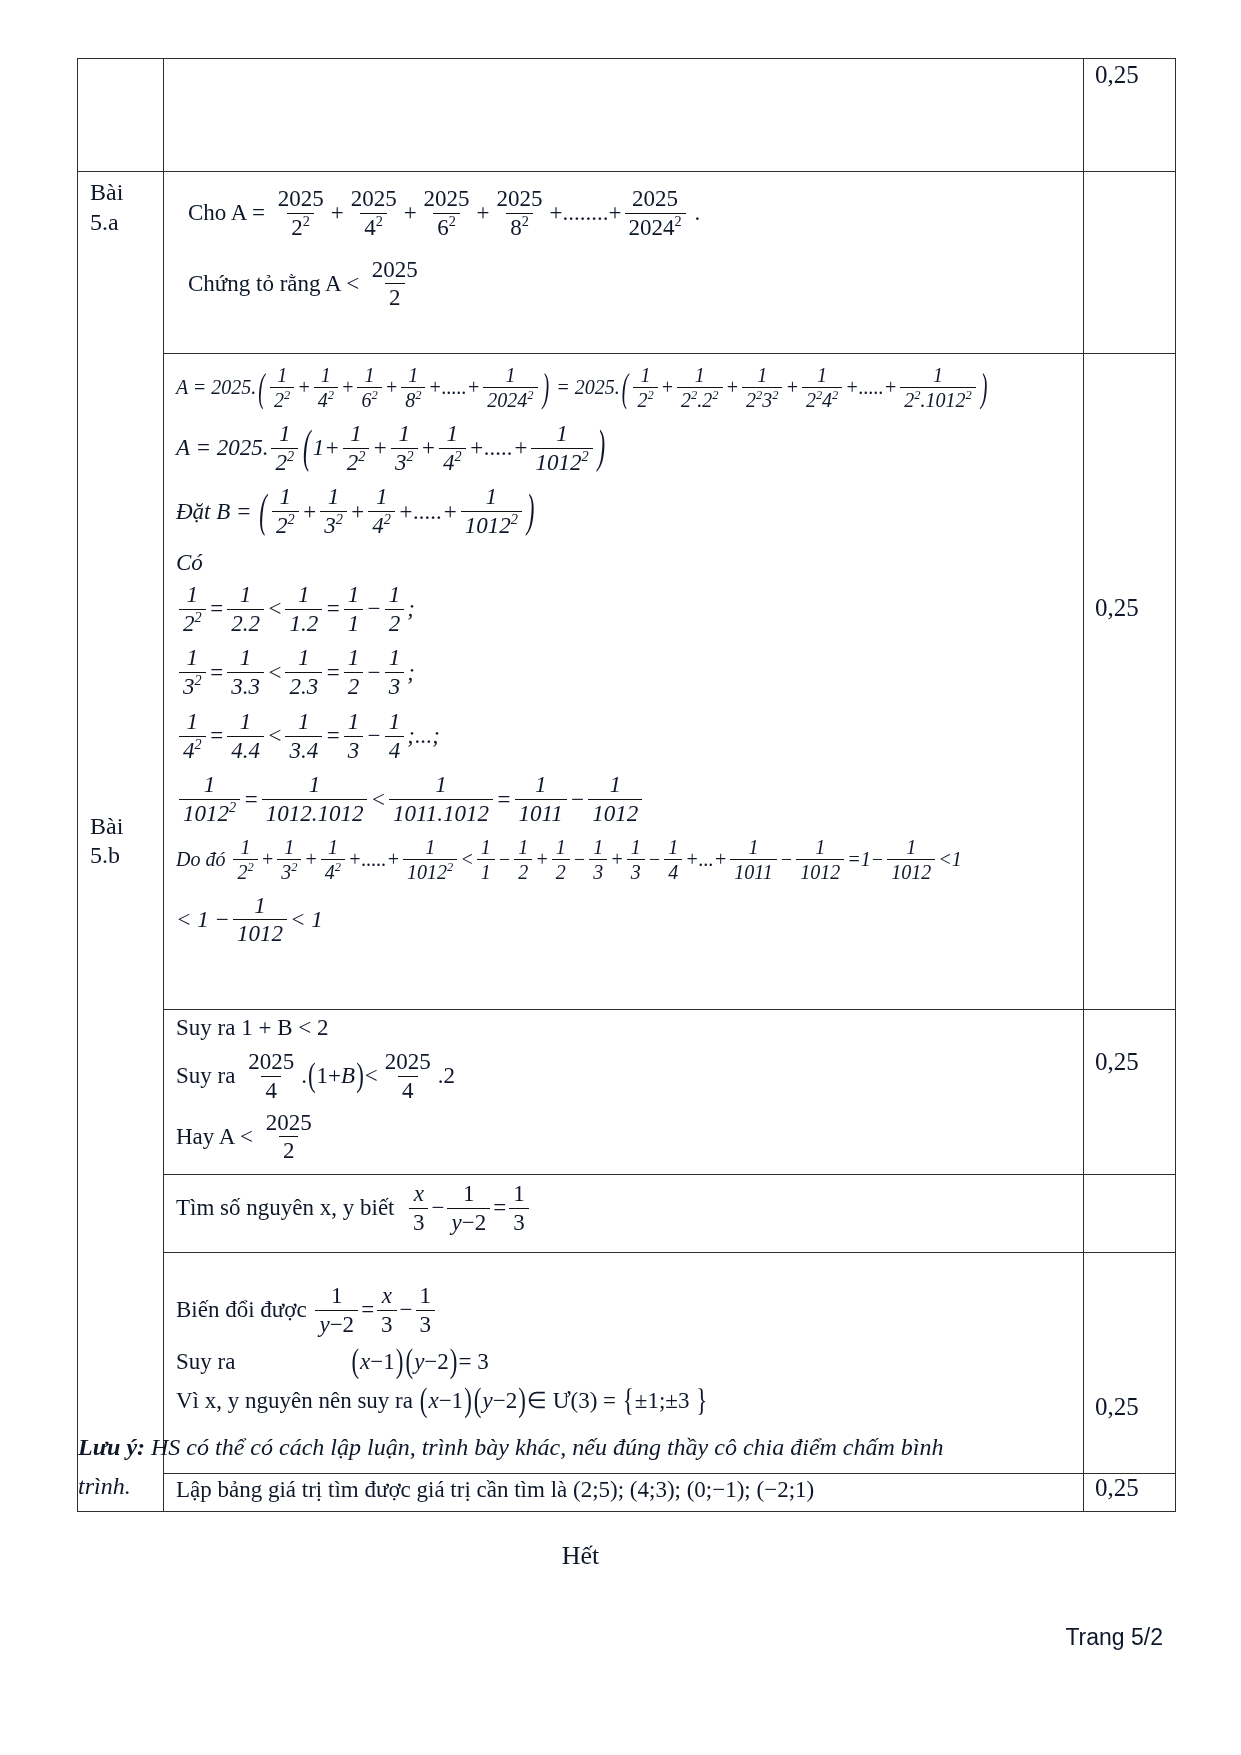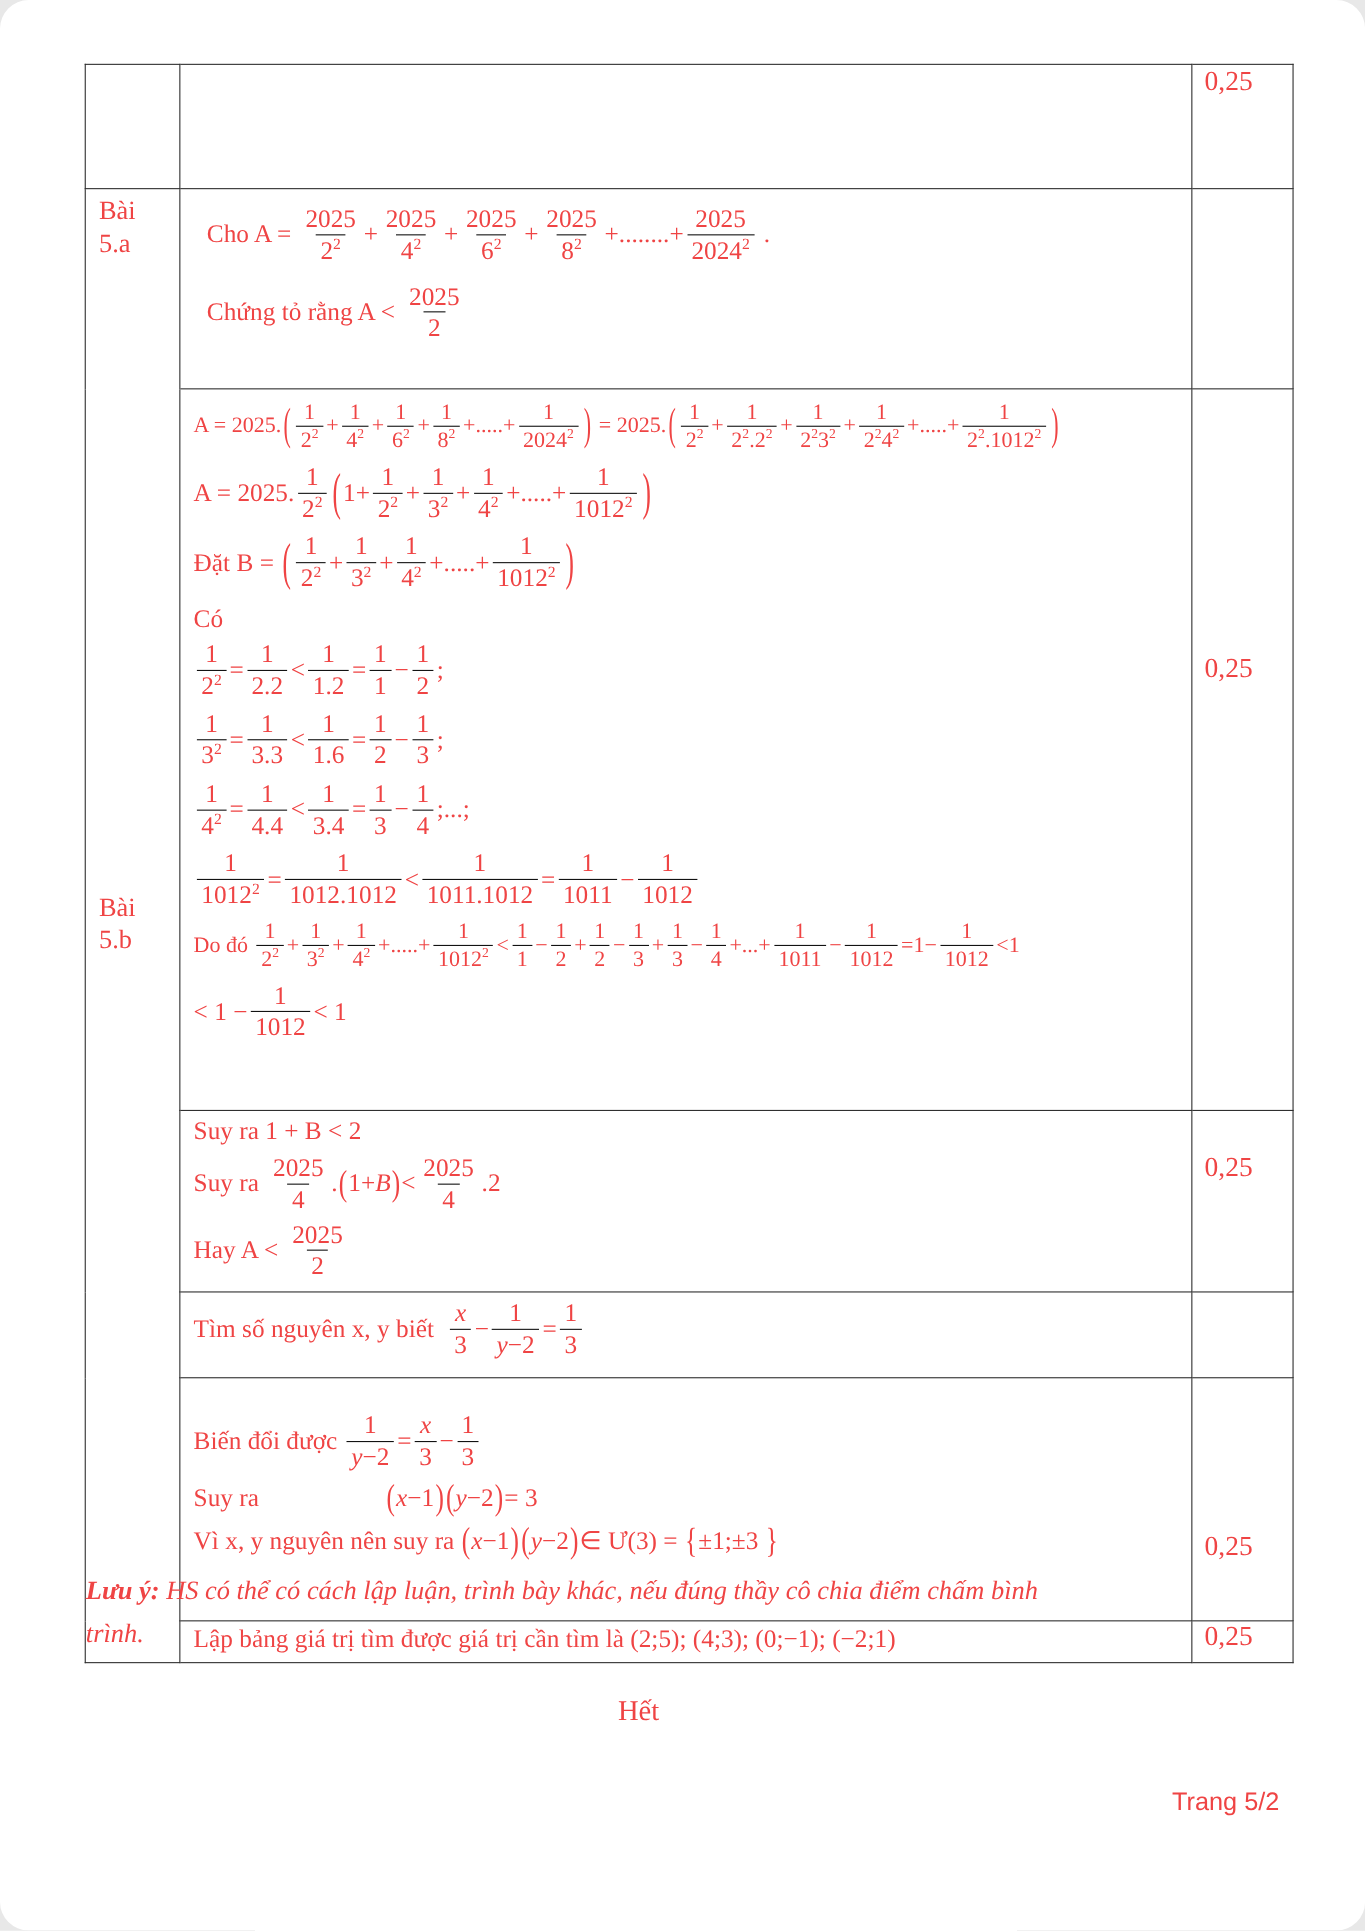--- a/index.html
+++ b/index.html
@@ -1,45 +1,44 @@
 <!DOCTYPE html>
 <html><head>
 <meta charset="utf-8">
 <style>
   html,body{margin:0;padding:0;background:#e8e8e8;}
   .page{
     position:relative;
     width:1241px;height:1755px;
     background:#ffffff;
     font-family:"Liberation Serif",serif;
-    color:#ef4444;
+    color:#0f172a;
     font-size:23px;
     overflow:hidden;
     margin:0 auto;
-    border-radius:26px;
   }
   table.answer{
     position:absolute;left:77px;top:58px;
     border-collapse:collapse;table-layout:fixed;
     width:1098px;
   }
   table.answer td{border:1.6px solid #2f2f2f;vertical-align:top;}
   col.c-label{width:86px;}
   col.c-content{width:920px;}
   col.c-points{width:92px;}
 
   td.lbl{padding:6px 2px 0 12px;font-size:24px;line-height:1.24;white-space:pre-line;}
   td.lbl.no-b{border-bottom-style:hidden;}
   td.lbl.no-t{border-top-style:hidden;}
   tr.r3 td.lbl{padding-top:458px;}
 
   td.ct{padding:6px 10px 4px 12px;}
   tr.r1 td{height:102px;}
   tr.r2 td.ct{height:163px;padding-top:14px;}
-  tr.r3 td.ct{height:641px;padding-top:10px;}
+  tr.r3 td.ct{height:641px;padding-top:10px;font-style:italic;}
   tr.r4 td.ct{height:156px;padding-top:3px;}
   tr.r5 td.ct{height:67px;padding-top:6px;}
   tr.r6 td.ct{height:186px;padding-top:30px;}
   tr.r7 td.ct{height:31px;padding:1px 10px 0 12px;}
 
   td.pts{font-size:25px;padding:2px 0 0 11px;}
   tr.r3 td.pts{padding-top:240px;}
   tr.r4 td.pts{padding-top:38px;}
   tr.r6 td.pts{padding-top:140px;}
   tr.r7 td.pts{padding-top:0px;}
@@ -275,21 +274,21 @@
                 <span class="fd">3<sup>2</sup></span>
               </span>
               <span class="mt">=</span>
               <span class="frac">
                 <span class="fn">1</span>
                 <span class="fd">3.3</span>
               </span>
               <span class="mt">&lt;</span>
               <span class="frac">
                 <span class="fn">1</span>
-                <span class="fd">1.6</span>
+                <span class="fd">2.3</span>
               </span>
               <span class="mt">=</span>
               <span class="frac">
                 <span class="fn">1</span>
                 <span class="fd">2</span>
               </span>
               <span class="mt">−</span>
               <span class="frac">
                 <span class="fn">1</span>
                 <span class="fd">3</span>

